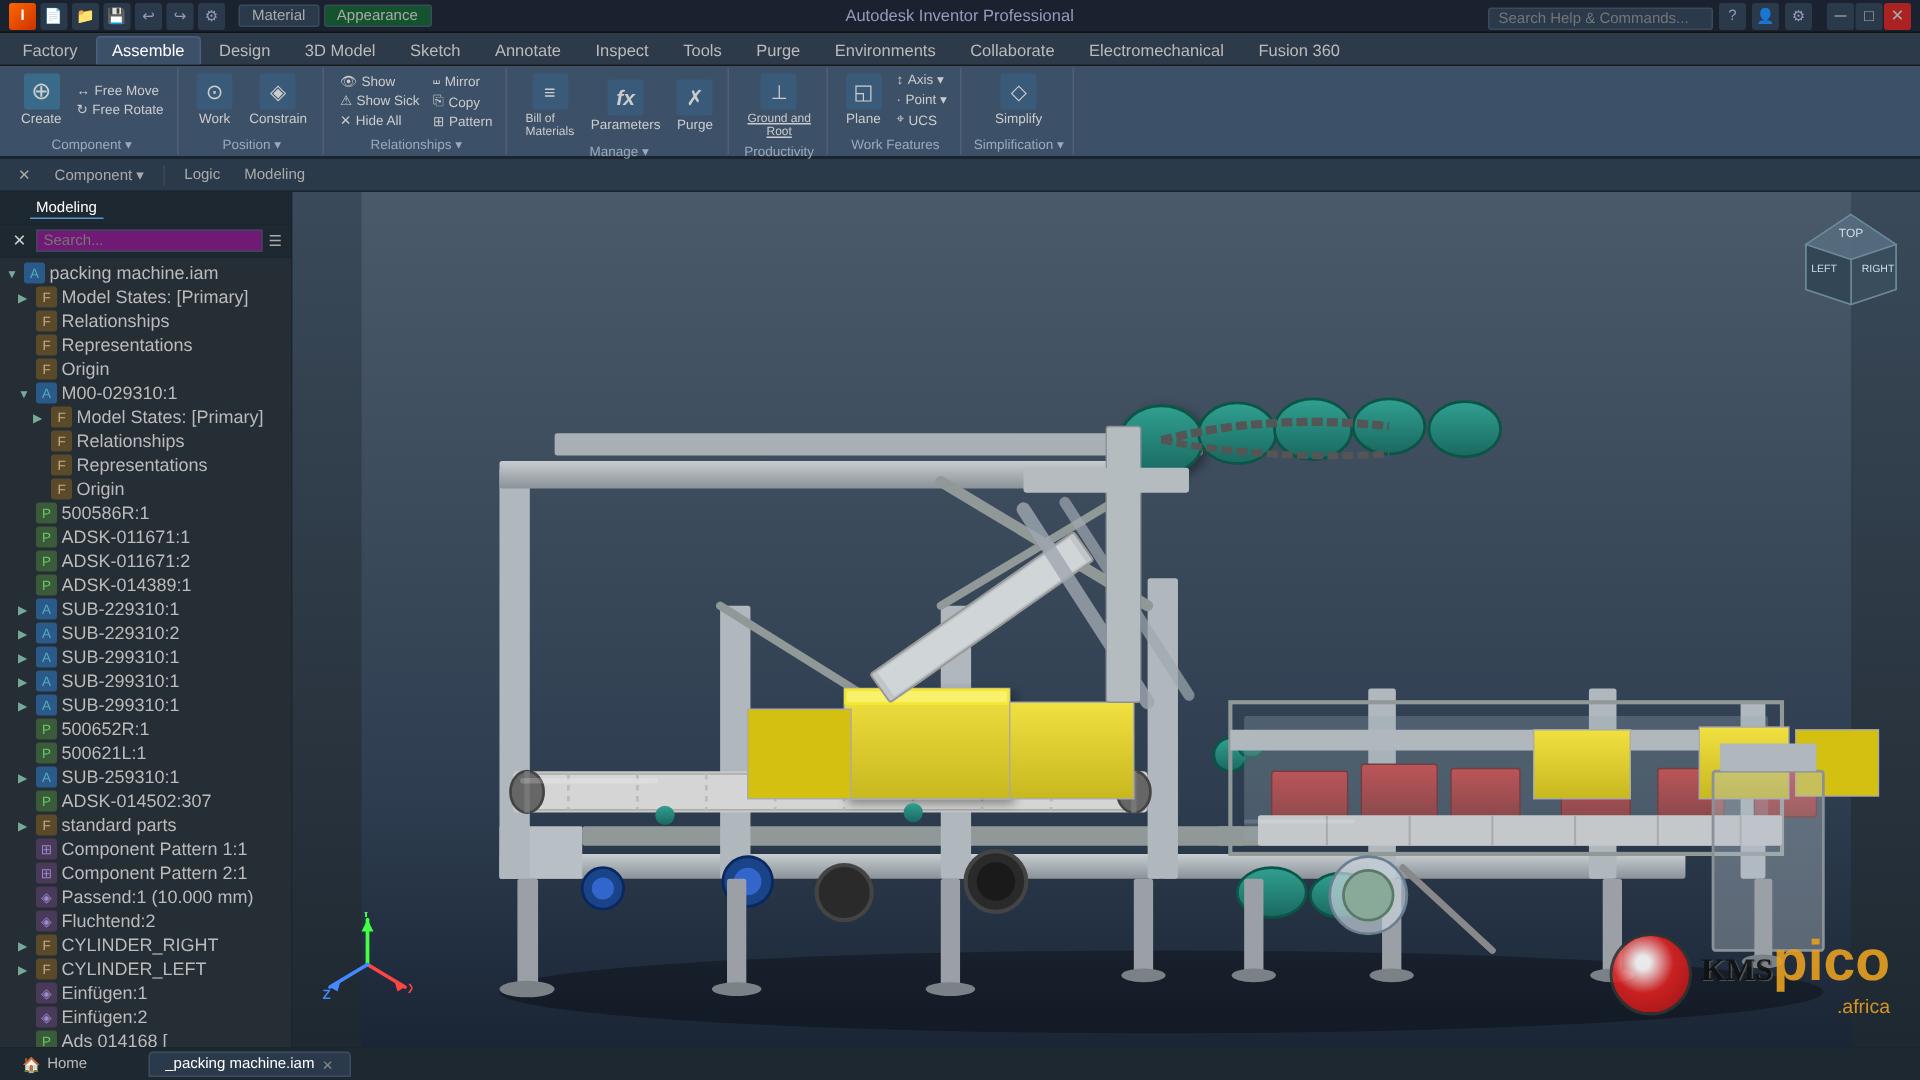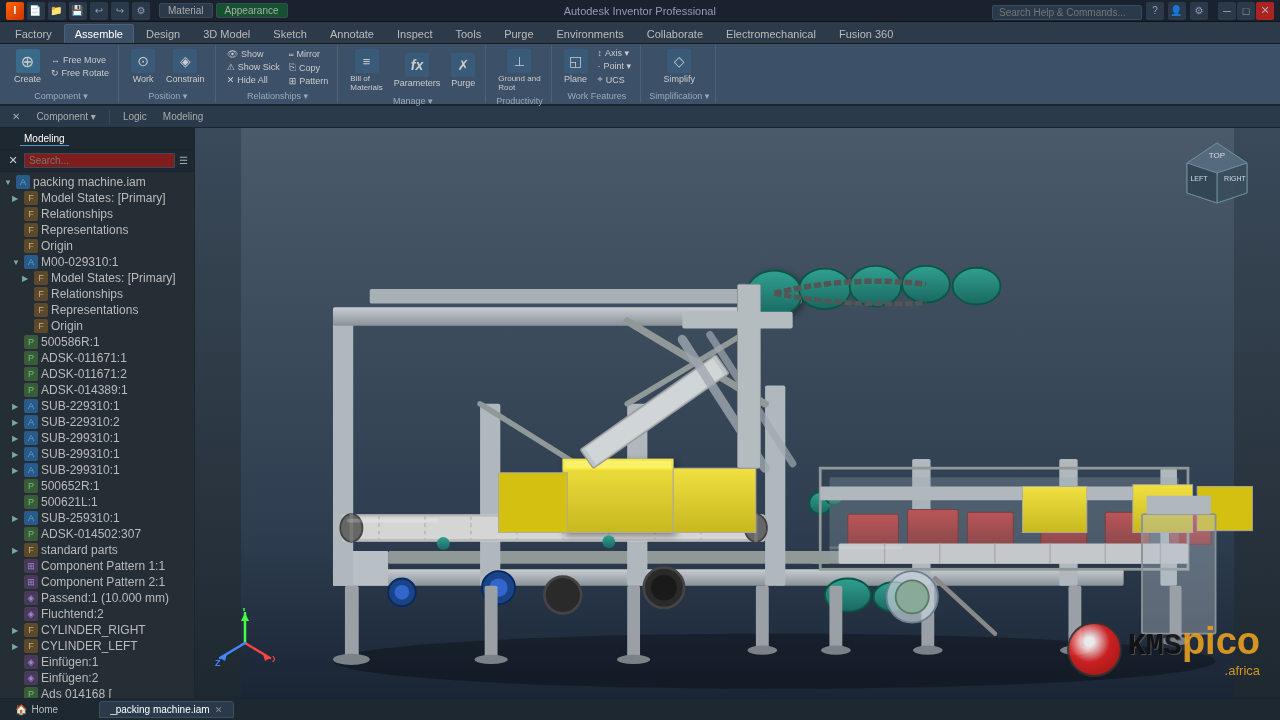--- a/index.html
+++ b/index.html
@@ -237,21 +237,21 @@
       bottom: 40px;
       left: 20px;
       width: 50px;
       height: 50px;
     }
 
     
     #viewcube {
       position: absolute;
       top: 10px;
-      right: 28px;
+      right: 11px;
       width: 70px;
       height: 70px;
       perspective: 200px;
     }
 
     
     #watermark {
       position: absolute;
       bottom: 20px;
       right: 20px;
@@ -472,21 +472,21 @@
           <span>Purge</span>
         </div>
       </div>
       <div class="ribbon-group-label">Manage ▾</div>
     </div>
 
     <div class="ribbon-group">
       <div class="ribbon-buttons">
         <div class="ribbon-btn">
           <div class="icon-big" style="background:#3a5a7a;font-size:13px;">⊥</div>
-          <span style="font-size:8px;text-align:left;">Ground and<br>Root</span>
+          <span style="font-size:8px;text-align:center;text-decoration:underline;">Ground and<br>Root</span>
         </div>
       </div>
       <div class="ribbon-group-label">Productivity</div>
     </div>
 
     <div class="ribbon-group">
       <div class="ribbon-buttons">
         <div class="ribbon-btn">
           <div class="icon-big" style="background:#3a5a7a;">◱</div>
           <span>Plane</span>
@@ -530,21 +530,21 @@
 
   <div id="content-area">
 
     <div id="left-panel">
       <div id="left-panel-header">
         <span class="panel-tab"></span>
         <span class="panel-tab active">Modeling</span>
       </div>
       <div id="left-panel-search">
         <div style="width:14px;height:14px;display:flex;align-items:center;justify-content:center;cursor:pointer;">✕</div>
-        <input type="text" style="flex: 1 1 0%; background: #7f1d1d; border: 1px solid rgb(58, 74, 90); color: rgb(204, 204, 204); font-size: 10px; padding: 1px 4px; outline: none;" placeholder="Search...">
+        <input type="text" style="flex: 1 1 0%; background: #701a75; border: 1px solid rgb(58, 74, 90); color: rgb(204, 204, 204); font-size: 10px; padding: 1px 4px; outline: none;" placeholder="Search...">
         <div style="font-size:10px;cursor:pointer;color:#aaa;">☰</div>
       </div>
       <div id="tree-container">
 
         <div class="tree-item">
           <span class="arrow">▼</span>
           <div class="item-icon icon-asm">A</div>
           <span class="item-label">packing machine.iam</span>
         </div>
         <div class="tree-item tree-indent-1">
@@ -940,21 +940,21 @@
           <polygon points="5,50 12,46 10,53" fill="#4488ff"></polygon>
           <text x="0" y="58" fill="#4488ff" font-size="9" font-weight="bold">Z</text>
         </svg>
       </div>
 
       
       <div id="watermark">
         <div class="logo-circle"></div>
         <div>
           <div style="display:flex;align-items:baseline;">
-            <span style="font-size:30px;font-weight:900;color:#111;font-family:Liberation Mono, monospace;text-shadow:1px 1px 0 #555;text-align:center;">KMS</span>
+            <span style="font-size:21px;font-weight:900;color:#111;font-family:Liberation Serif, serif;text-shadow:1px 1px 0 #555;text-align:center;">KMS</span>
             <span style="font-size:38px;font-weight:900;color:#e8a020;font-family:Arial,sans-serif;">pico</span>
           </div>
           <div style="font-size:13px;font-weight:normal;color:#e8a020;text-align:right;font-family:Arial,sans-serif;">.africa</div>
         </div>
       </div>
 
     </div>
   </div>
 
   <div id="bottom-tabs">

